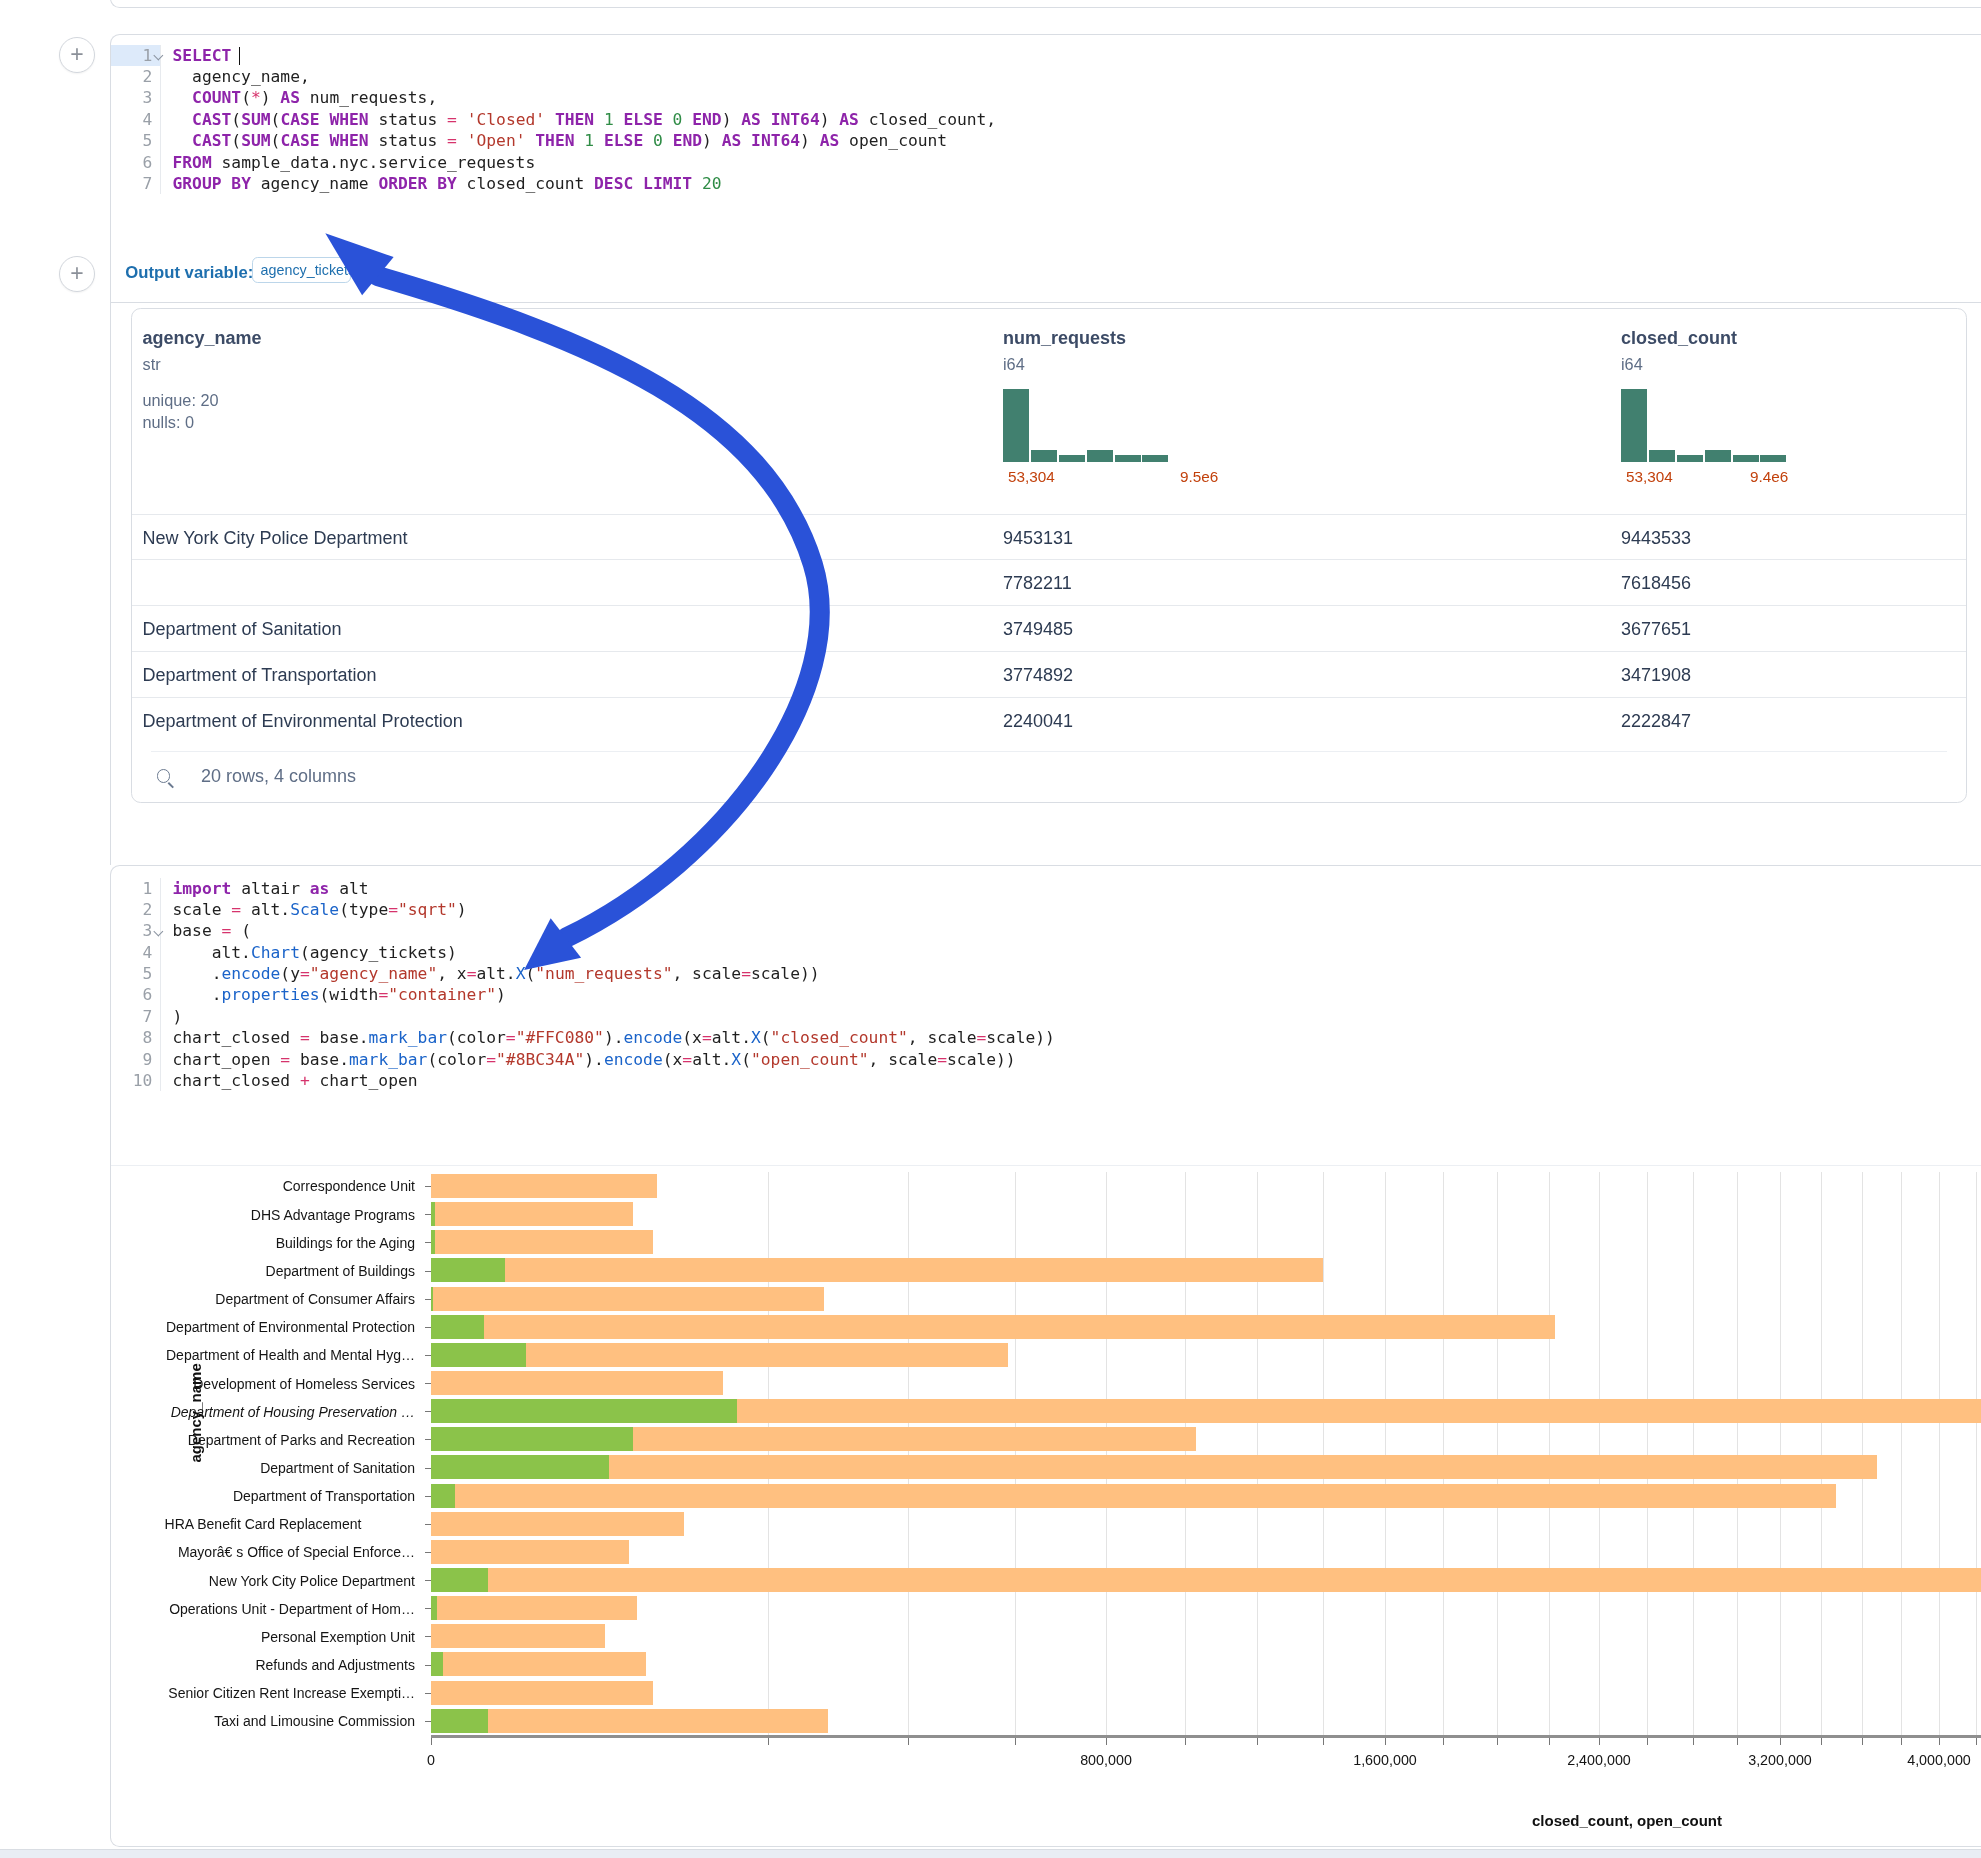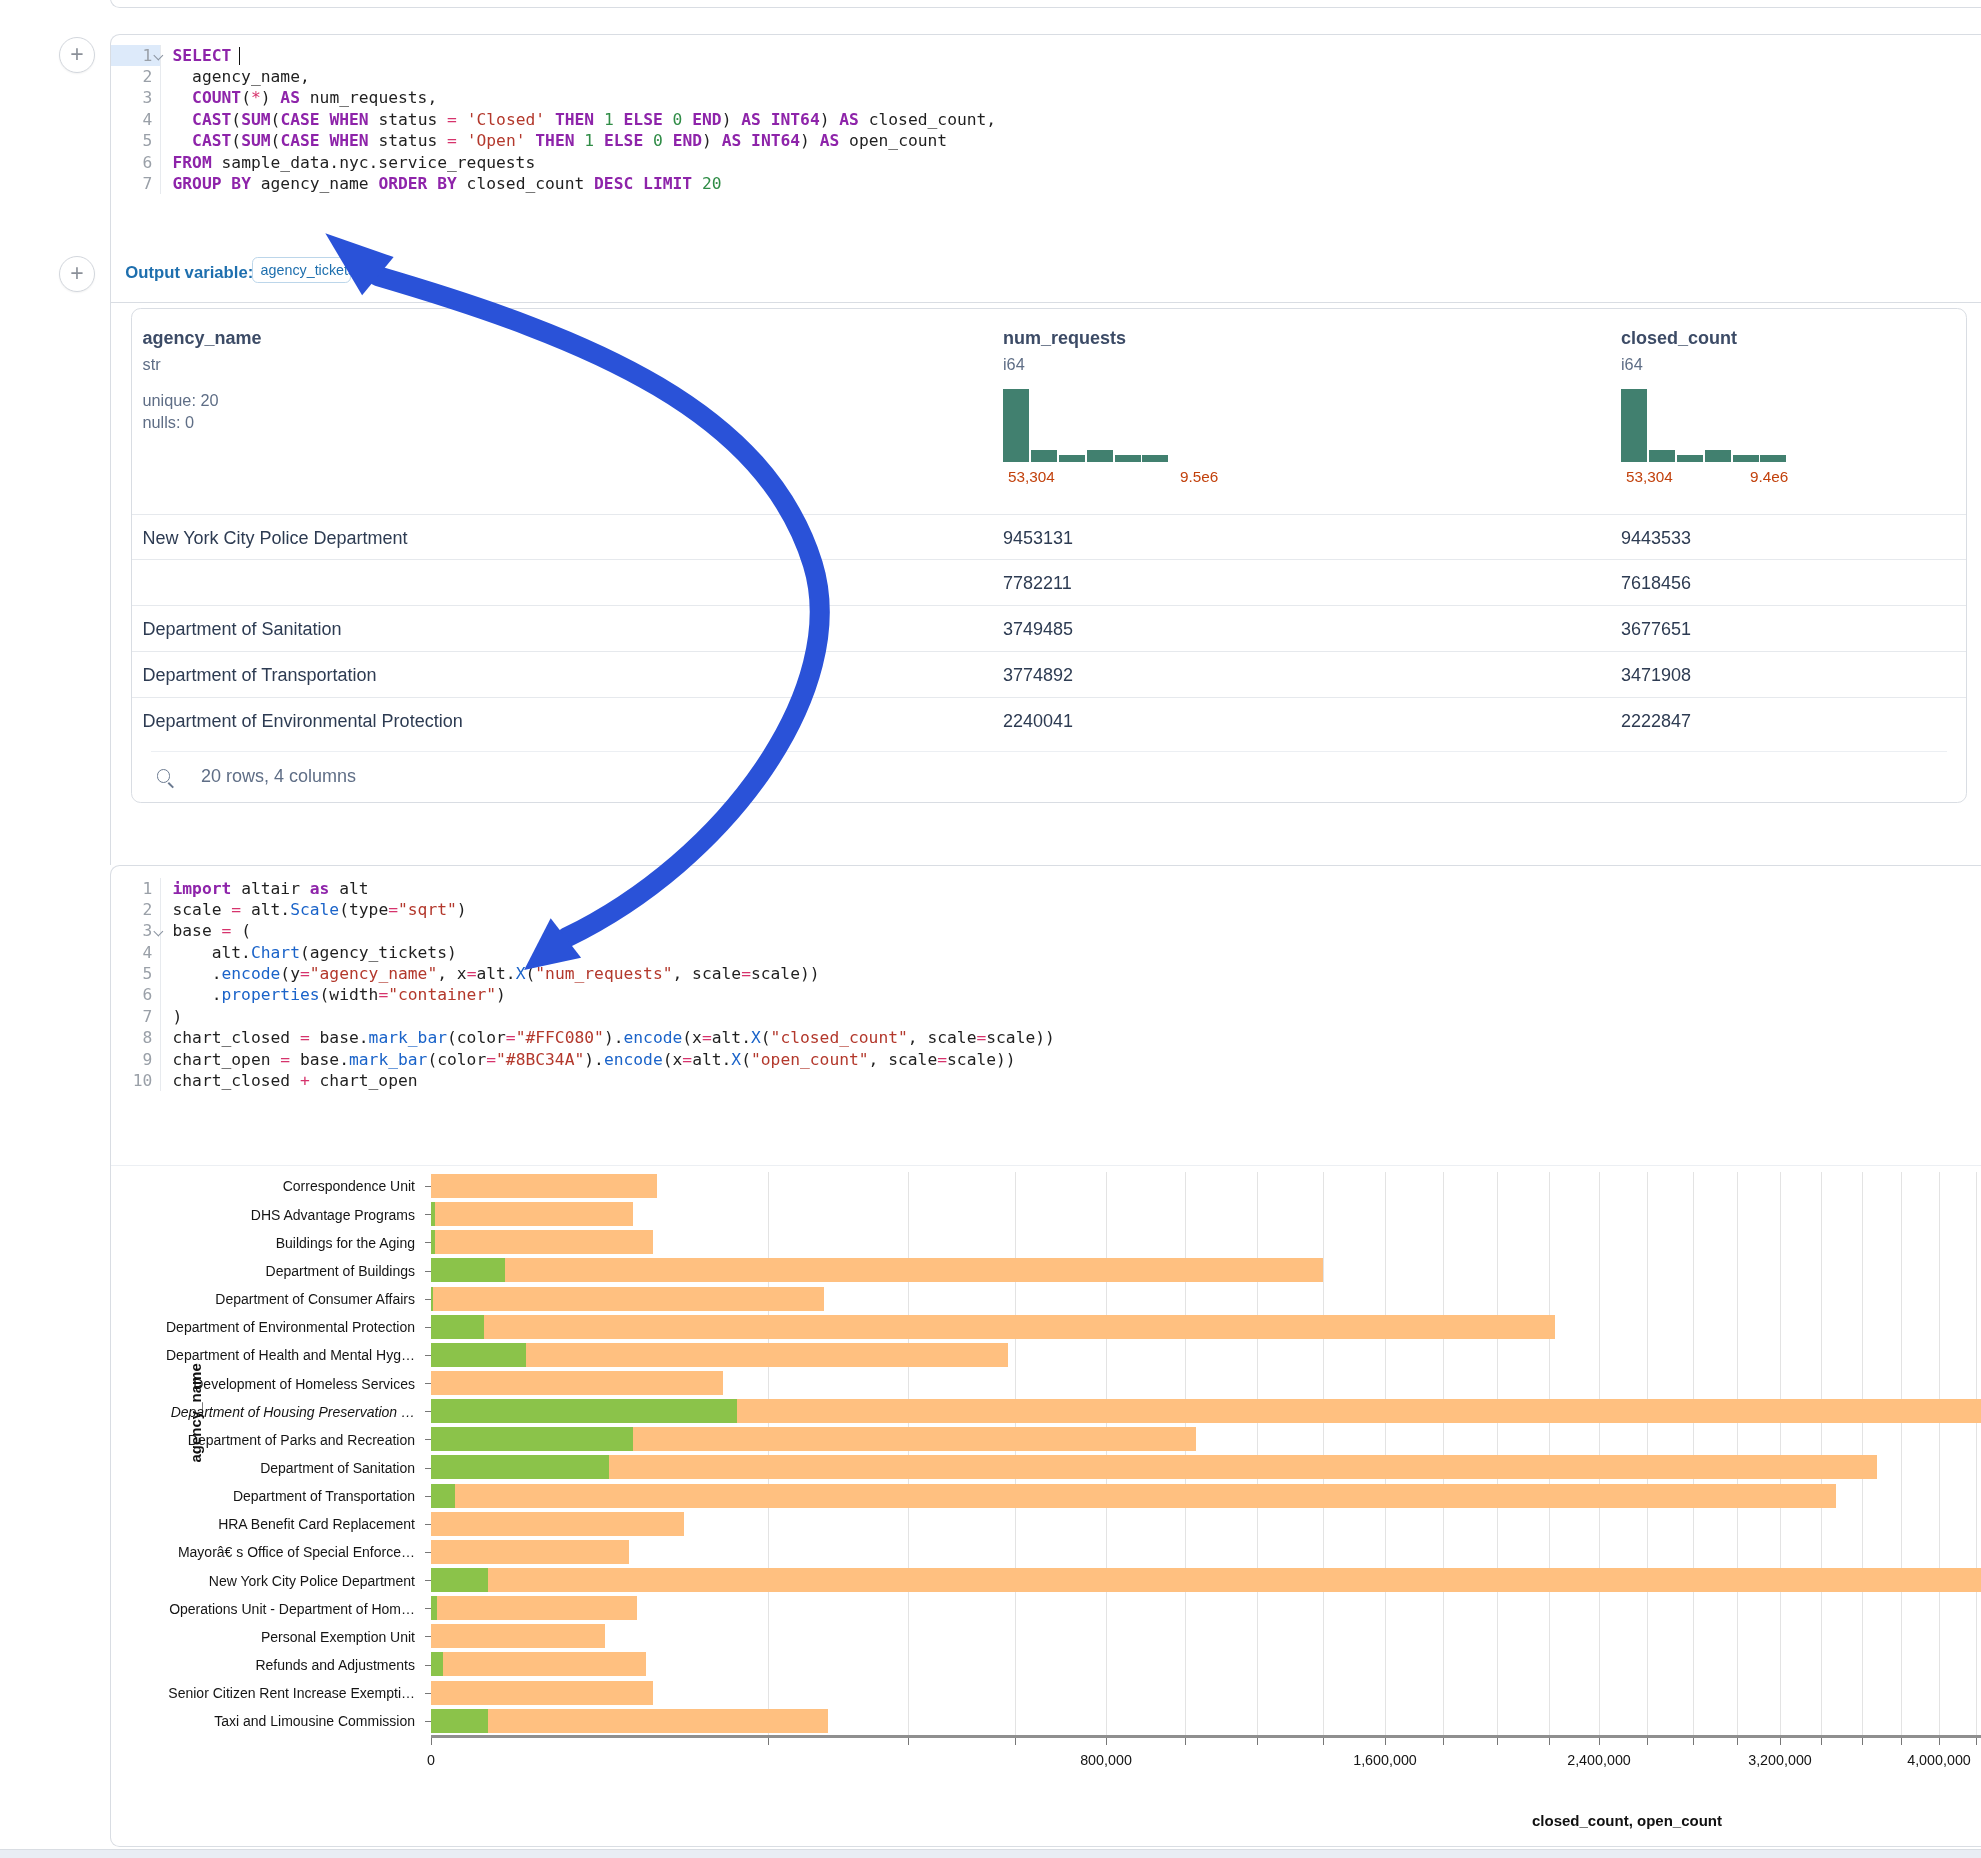--- a/index.html
+++ b/index.html
@@ -205,21 +205,21 @@
       <div class="ytick" style="left: 314px; top: 267px;"></div>
       <div class="bar" style="left: 320px; top: 283px; width: 1446px; background: rgb(255, 192, 128);"></div>
       <div class="bar" style="left: 320px; top: 283px; width: 178px; background: rgb(139, 195, 74);"></div>
       <div class="ylab" style="left: 0px; top: 288px; width: 304px;">Department of Sanitation</div>
       <div class="ytick" style="left: 314px; top: 296px;"></div>
       <div class="bar" style="left: 320px; top: 312px; width: 1405px; background: rgb(255, 192, 128);"></div>
       <div class="bar" style="left: 320px; top: 312px; width: 24px; background: rgb(139, 195, 74);"></div>
       <div class="ylab" style="left: 0px; top: 316px; width: 304px;">Department of Transportation</div>
       <div class="ytick" style="left: 314px; top: 324px;"></div>
       <div class="bar" style="left: 320px; top: 340px; width: 253px; background: rgb(255, 192, 128);"></div>
-      <div class="ylab" style="left: 0px; top: 344px; width: 304px;">HRA Benefit Card Replacement</div>
+      <div class="ylab" style="left: 0px; top: 344px; width: 304px; text-align: center;">HRA Benefit Card Replacement</div>
       <div class="ytick" style="left: 314px; top: 352px;"></div>
       <div class="bar" style="left: 320px; top: 368px; width: 198px; background: rgb(255, 192, 128);"></div>
       <div class="ylab" style="left: 0px; top: 372px; width: 304px;">Mayorâ€ s Office of Special Enforce…</div>
       <div class="ytick" style="left: 314px; top: 380px;"></div>
       <div class="bar" style="left: 320px; top: 396px; width: 2317px; background: rgb(255, 192, 128);"></div>
       <div class="bar" style="left: 320px; top: 396px; width: 57px; background: rgb(139, 195, 74);"></div>
       <div class="ylab" style="left: 0px; top: 401px; width: 304px;">New York City Police Department</div>
       <div class="ytick" style="left: 314px; top: 408px;"></div>
       <div class="bar" style="left: 320px; top: 424px; width: 206px; background: rgb(255, 192, 128);"></div>
       <div class="bar" style="left: 320px; top: 424px; width: 5.8px; background: rgb(139, 195, 74);"></div>

